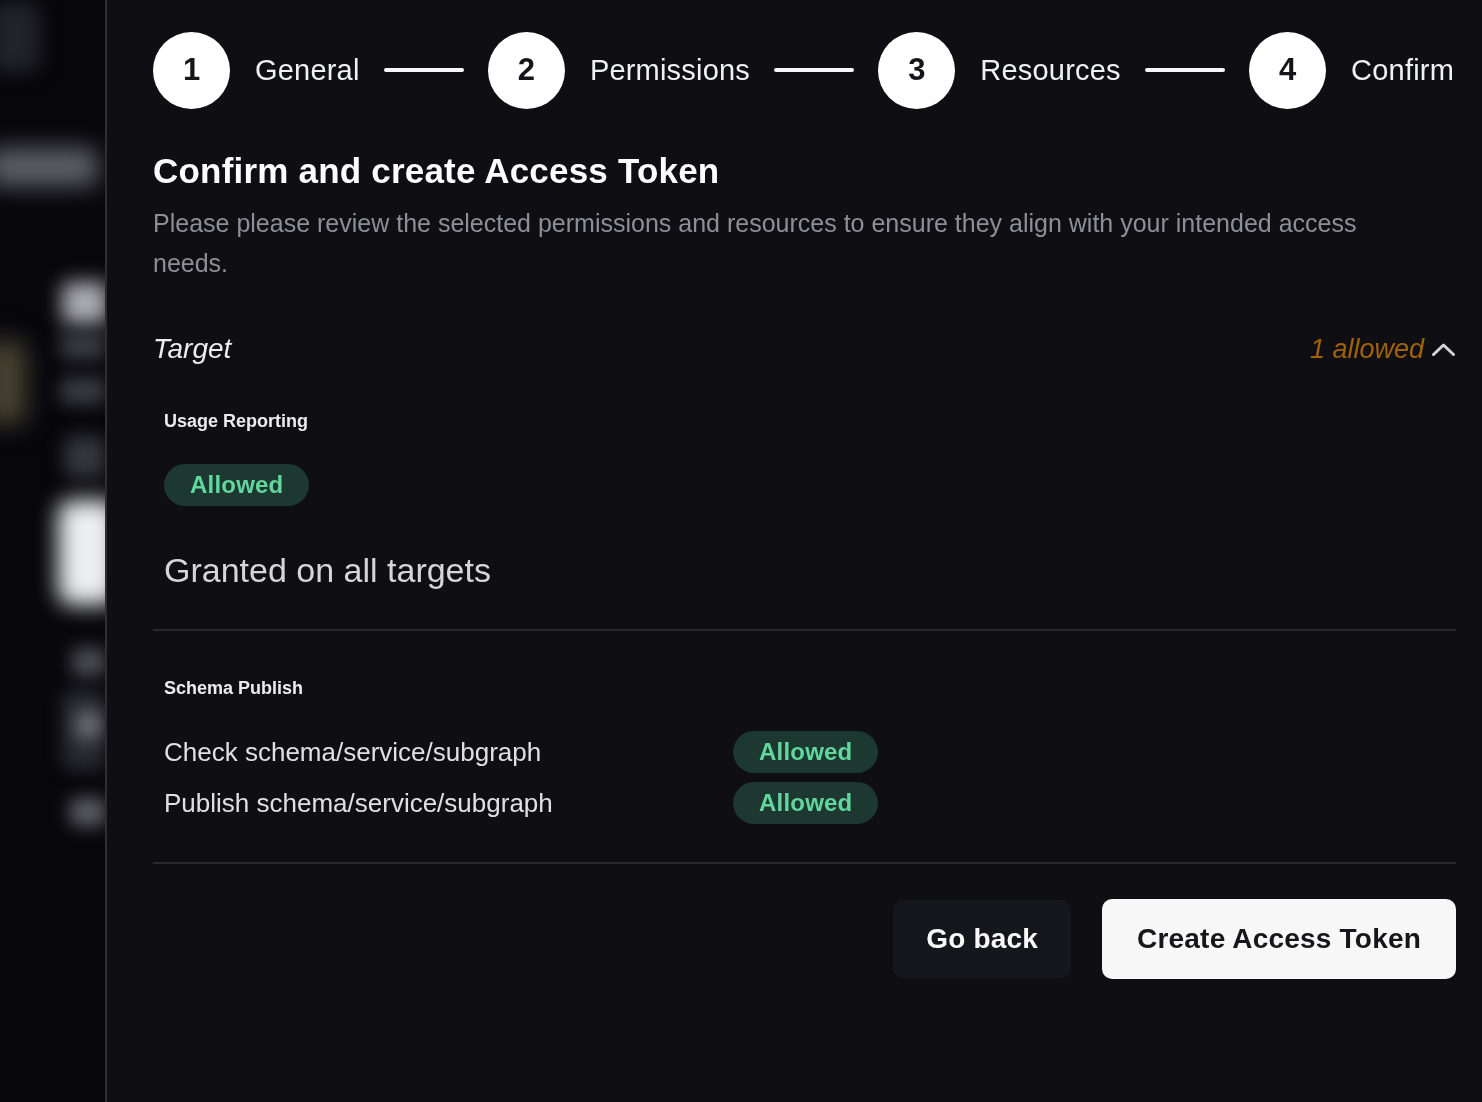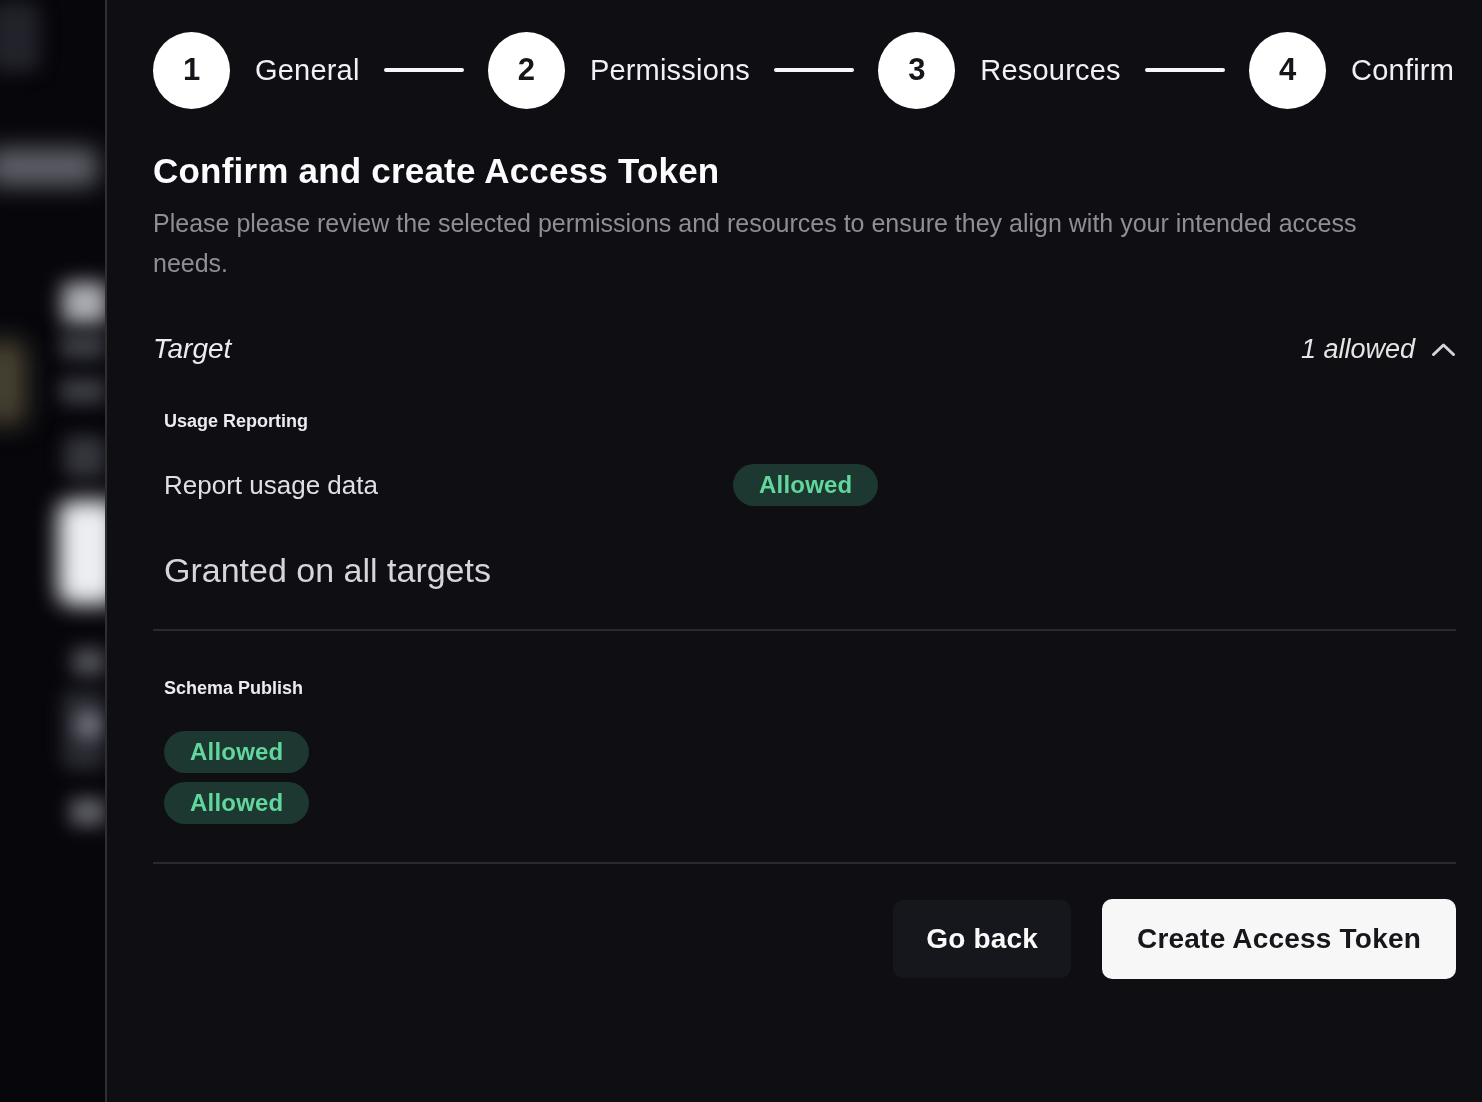--- a/index.html
+++ b/index.html
@@ -54,21 +54,21 @@
   .step-label { font-size:29px; color:#f0f1f4; margin-left:25px; letter-spacing:.2px; }
   .step-connector { flex:1 1 auto; height:4px; background:#f7f7f9; border-radius:2px; margin:0 24px; }
 
   
   .page-title { margin-top:42px; font-size:35px; font-weight:bold; color:#fcfcfe; letter-spacing:.2px; }
   .page-subtitle { margin-top:12px; font-size:25px; line-height:40px; color:#8e8e96; max-width:1235px; }
 
   
   .section-header { display:flex; align-items:center; justify-content:space-between; margin-top:50px;font-style:italic; }
   .section-title { font-size:28px; color:#ececf0; }
-  .section-count { display:flex; align-items:center; gap:16px; font-size:27px; color:#e5e5e5; cursor:pointer; }
+  .section-count { display:flex; align-items:center; gap:7px; font-size:27px; color:#a16207; cursor:pointer; }
   .chev { display:flex; align-items:center; color:#d4d4da; }
 
   .group-heading { margin:46px 0 0 11px; font-size:18px; font-weight:bold; color:#ececf0; }
   .perm-row { display:flex; align-items:center; margin:32px 0 0 11px; }
   .perm-row.tight { margin-top:9px; }
   .perm-label { width:569px; font-size:26px; color:#e0e0e4; }
   .badge {
     display:inline-block; padding:7px 26px;
     background:#1d3830; color:#61d69d;
     font-size:24px; font-weight:bold;
@@ -137,35 +137,36 @@
         <svg width="25" height="15" viewBox="0 0 25 15">
           <path d="M2.5 12.5 L12.5 3 L22.5 12.5" fill="none" stroke="currentColor" stroke-width="3" stroke-linecap="round" stroke-linejoin="round"></path>
         </svg>
       </span>
     </div>
   </div>
 
   <div class="group-heading">Usage Reporting</div>
 
   <div class="perm-row">
-    <div class="perm-label">Report usage data</div>
     <span class="badge">Allowed</span>
   </div>
 
   <div class="granted-note">Granted on all targets</div>
 
   <hr class="divider">
 
 
   <div class="group-heading" style="margin-top:47px;">Schema Publish</div>
 
   <div class="perm-row">
+    <div class="perm-label">Check schema/service/subgraph</div>
     <span class="badge">Allowed</span>
   </div>
   <div class="perm-row tight">
+    <div class="perm-label">Publish schema/service/subgraph</div>
     <span class="badge">Allowed</span>
   </div>
 
 
   <hr class="divider" style="margin-top:38px;">
 
   <div class="footer">
     <button class="btn btn-secondary">Go back</button>
     <button class="btn btn-primary">Create Access Token</button>
   </div>

